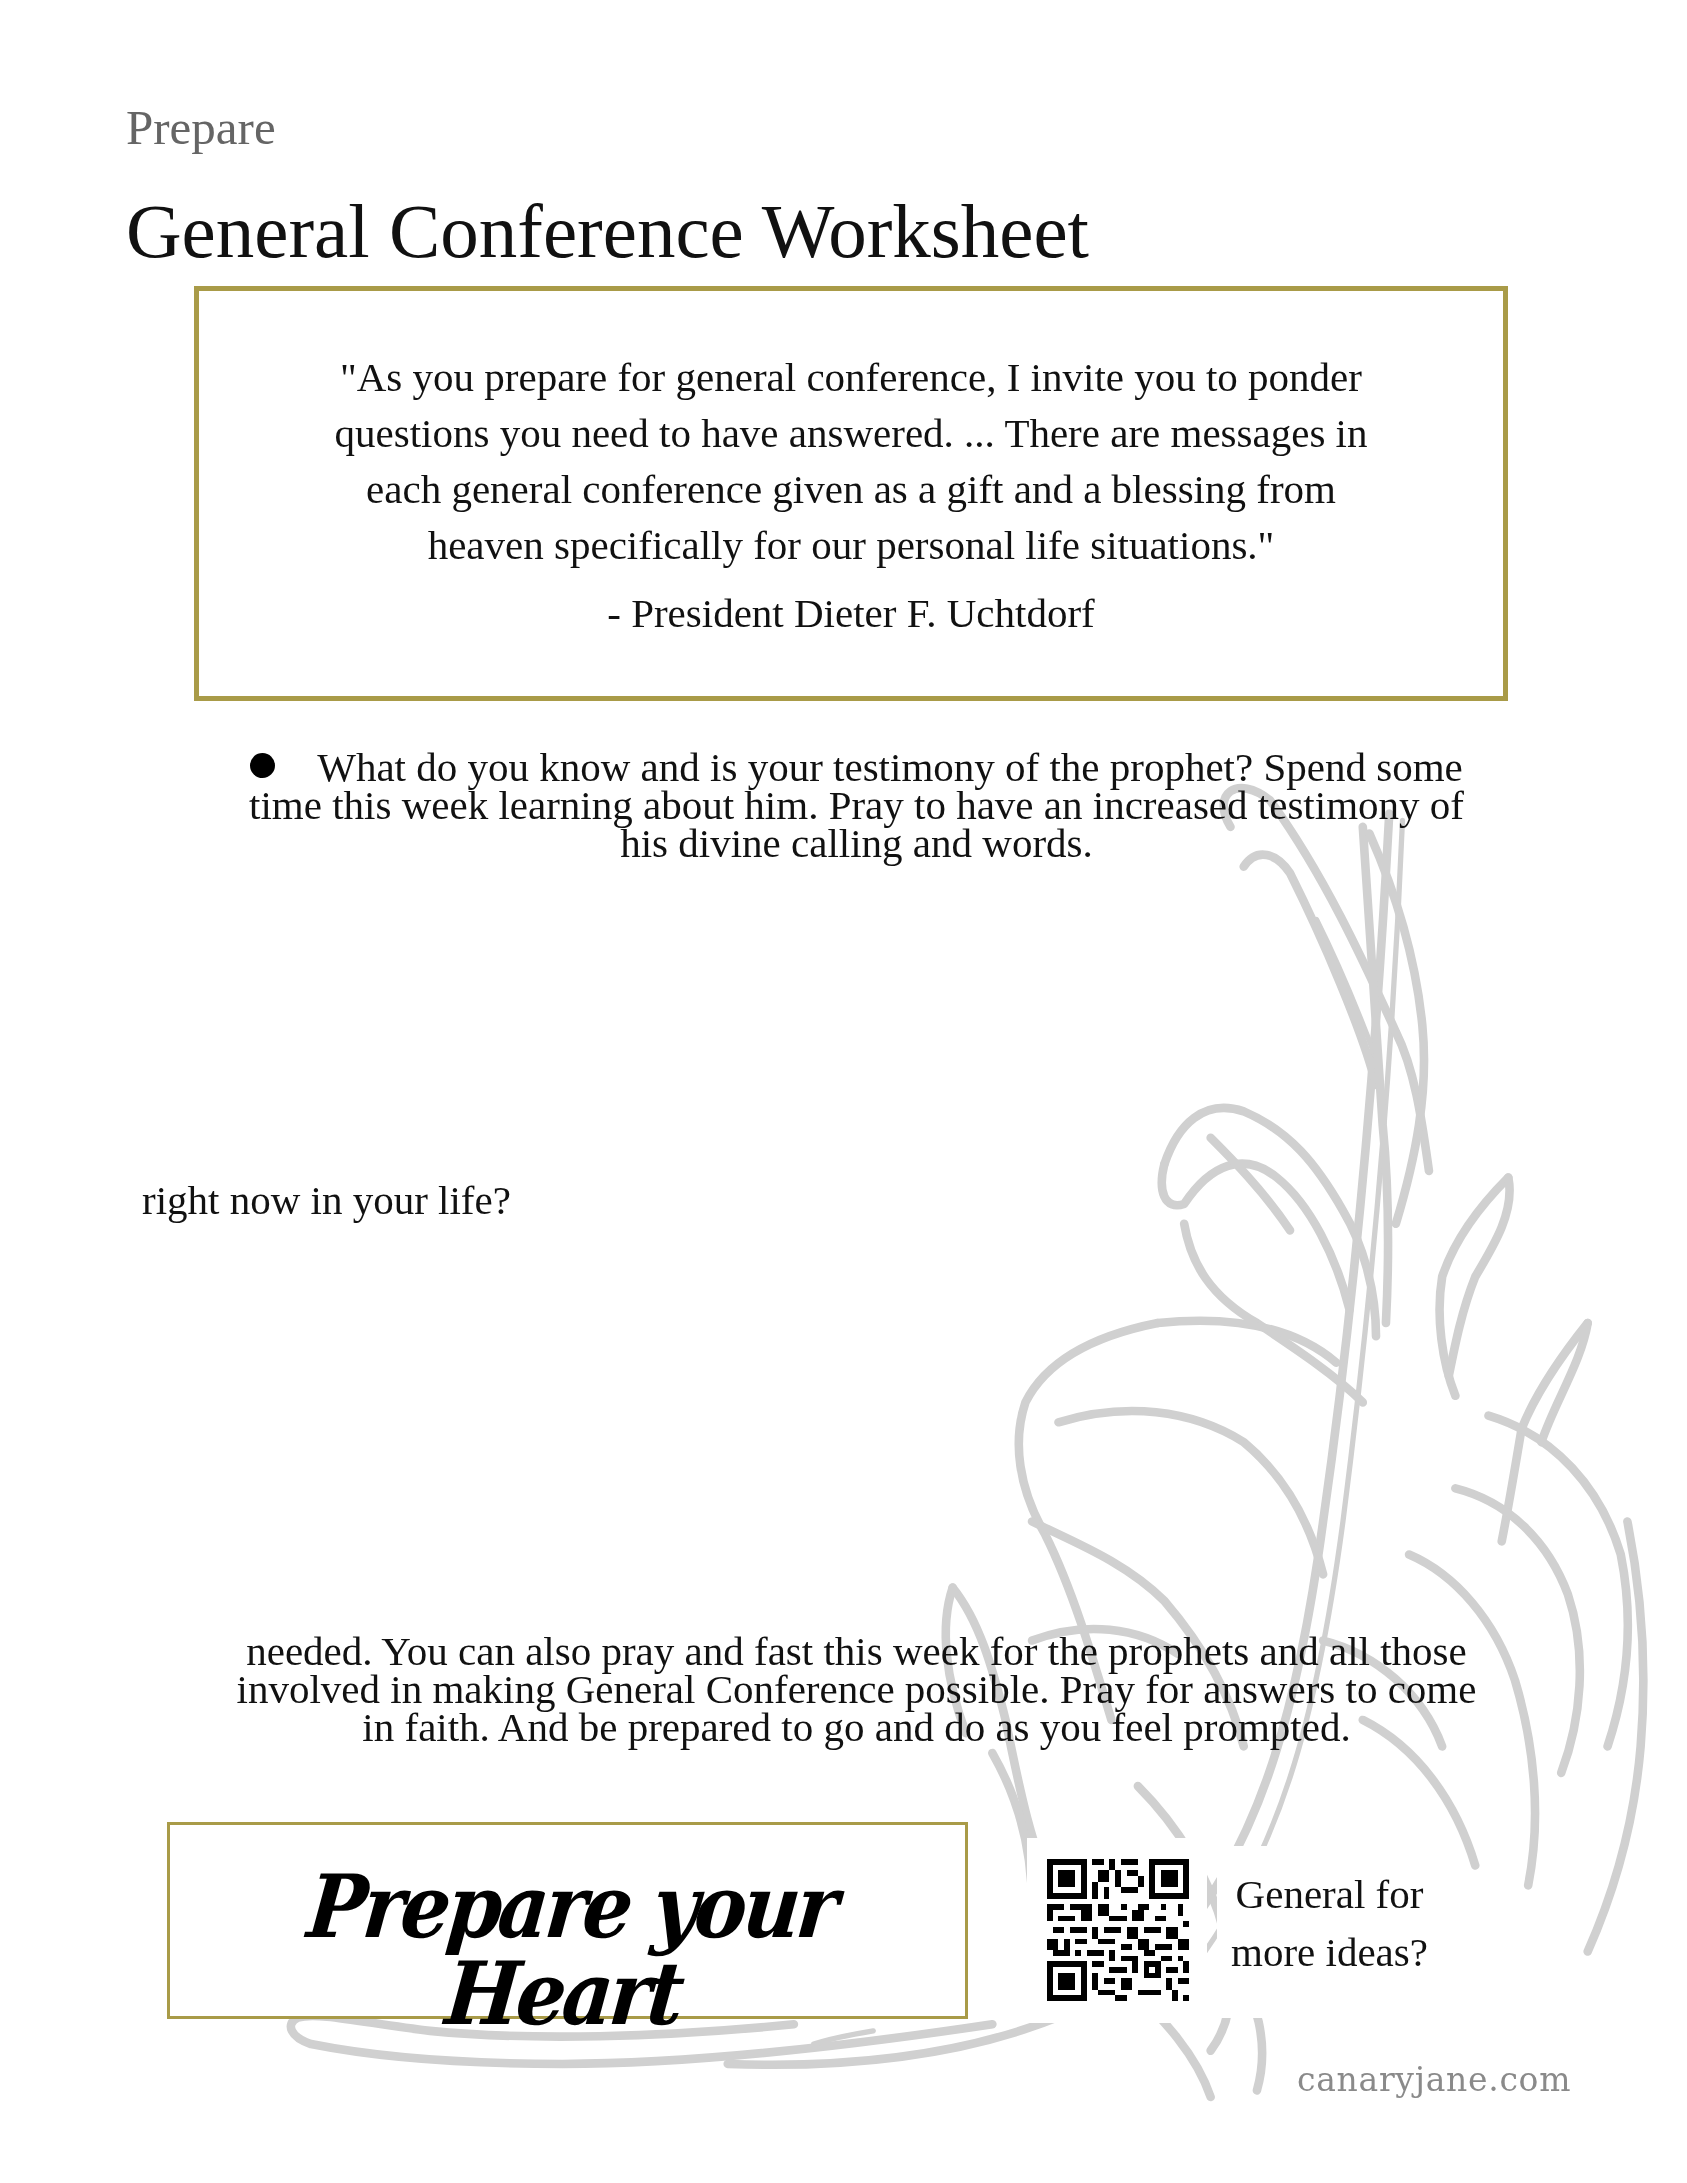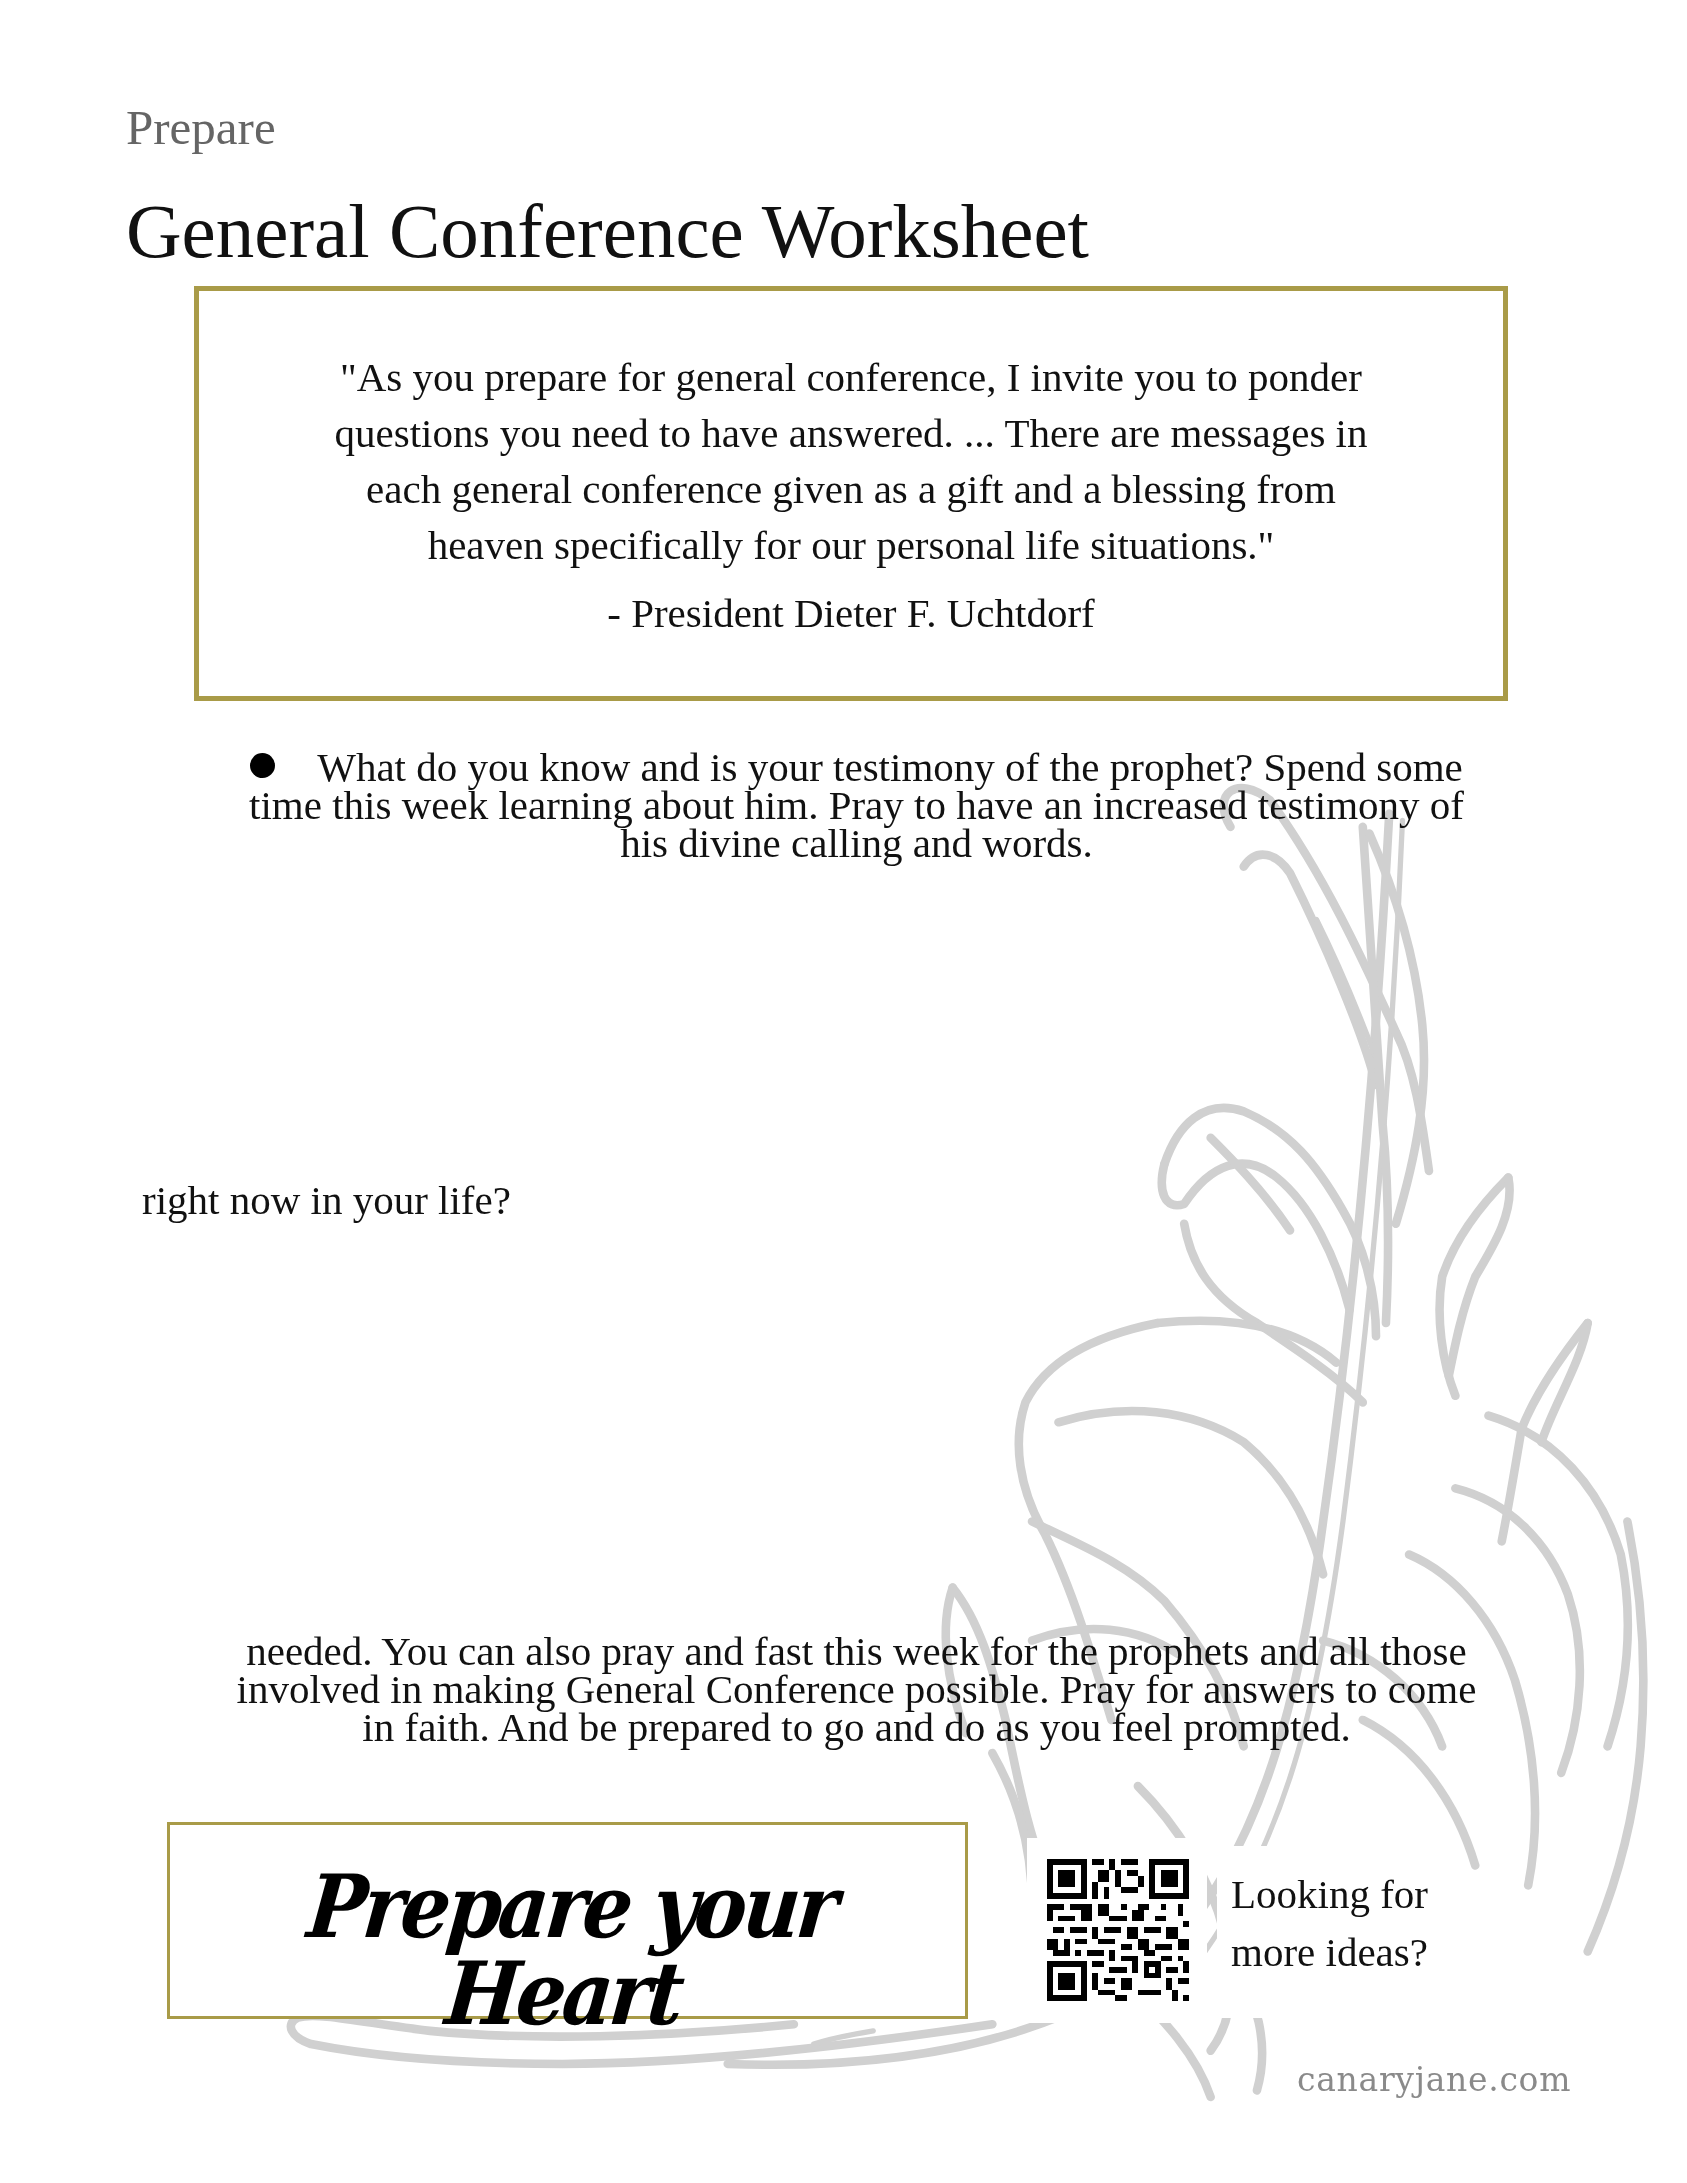--- a/index.html
+++ b/index.html
@@ -222,19 +222,19 @@
         <rect x="12" y="24" width="2" height="1"></rect>
         <rect x="16" y="23" width="4" height="1"></rect>
         <rect x="22" y="23" width="1" height="2"></rect>
         <rect x="24" y="24" width="1" height="1"></rect>
     </g>
   </svg>
 </div>
 
 <div class="abs ideas-wrap">
   <div class="ideas">
-    <span>Looking for</span>
+    <span>General for</span>
     <span>more ideas?</span>
   </div>
 </div>
 
 <div class="abs footer">canaryjane.com</div>
 
 
 </body></html>

